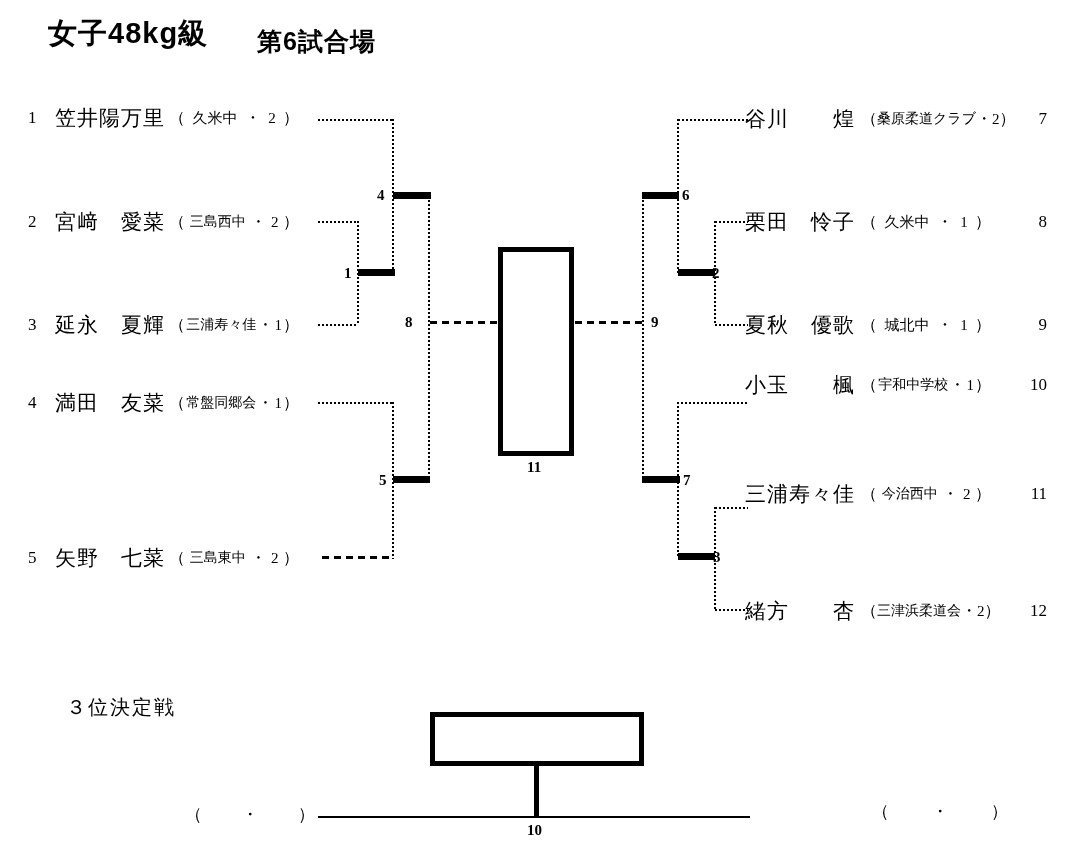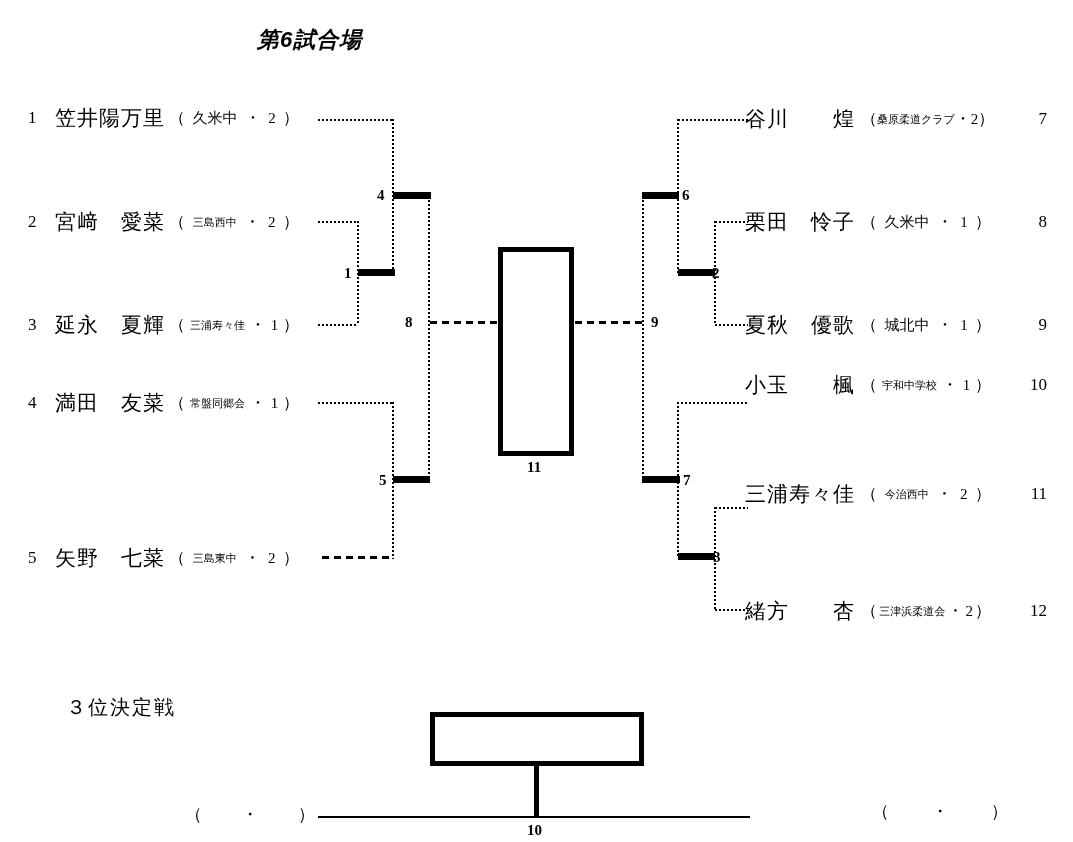--- a/index.html
+++ b/index.html
@@ -9,35 +9,35 @@
   }
   
   .title{
     position:absolute;left:48px;top:14px;
     font-family:"Liberation Sans","DejaVu Sans",sans-serif;
     font-weight:700;font-size:29px;letter-spacing:1px;
   }
   .venue{
     position:absolute;left:257px;top:25px;
     font-family:"Liberation Sans","DejaVu Sans",sans-serif;
-    font-weight:700;font-size:22px;letter-spacing:1px;font-style:italic;
+    font-weight:700;font-size:25px;letter-spacing:1px;
   }
   
   .row{position:absolute;height:26px;display:flex;align-items:center;}
   .row.left{left:28px;width:300px;}
   .row.right{left:745px;width:302px;}
   .pnum{font-size:17px;}
   .row.left .pnum{width:27px;}
   .row.right .pnum{width:22px;margin-left:auto;text-align:right;}
   .pname{width:114px;font-size:21px;white-space:nowrap;letter-spacing:1px;}
   .paren{width:130px;display:flex;justify-content:space-between;align-items:center;white-space:nowrap;}
   .row.right .paren{width:130px;margin-left:2px;}
   .pr{font-size:16px;}
   .club{font-size:15px;}
-  .sc .club{font-size:11px;}
+  .sc .club{font-size:14px;}
   .grade{font-size:15px;}
   
   .doth{position:absolute;height:2px;background-image:repeating-linear-gradient(90deg,#000 0 2px,transparent 2px 4px);}
   .dotv{position:absolute;width:2px;background-image:repeating-linear-gradient(180deg,#000 0 2px,transparent 2px 4px);}
   .dashh{position:absolute;height:3px;background-image:repeating-linear-gradient(90deg,#000 0 7px,transparent 7px 12px);}
   .bar{position:absolute;height:7px;background:#000;}
   .solidv{position:absolute;width:5px;background:#000;}
   .thinh{position:absolute;height:2px;background:#000;}
   
   .mnum{position:absolute;font-size:15px;font-weight:700;font-family:"Liberation Serif","DejaVu Serif",serif;}
@@ -45,20 +45,21 @@
   .matchbox{position:absolute;border:5px solid #000;background:#fff;box-sizing:border-box;}
   
   .tp-head{position:absolute;left:66px;top:694px;font-size:20px;letter-spacing:2px;}
   .slot{position:absolute;display:flex;justify-content:space-between;align-items:center;font-size:17px;}
 </style>
 </head>
 <body>
 
 <div id="sheet">
 
+  <div class="title">女子48kg級</div>
   <div class="venue">第6試合場</div>
 
   <div class="row left" style="top:105px">
     <span class="pnum">1</span>
     <span class="pname">笠井陽万里</span>
     <span class="paren">
       <span class="pr">（</span>
       <span class="club">久米中</span>
       <span class="pr">・</span>
       <span class="grade">2</span>

